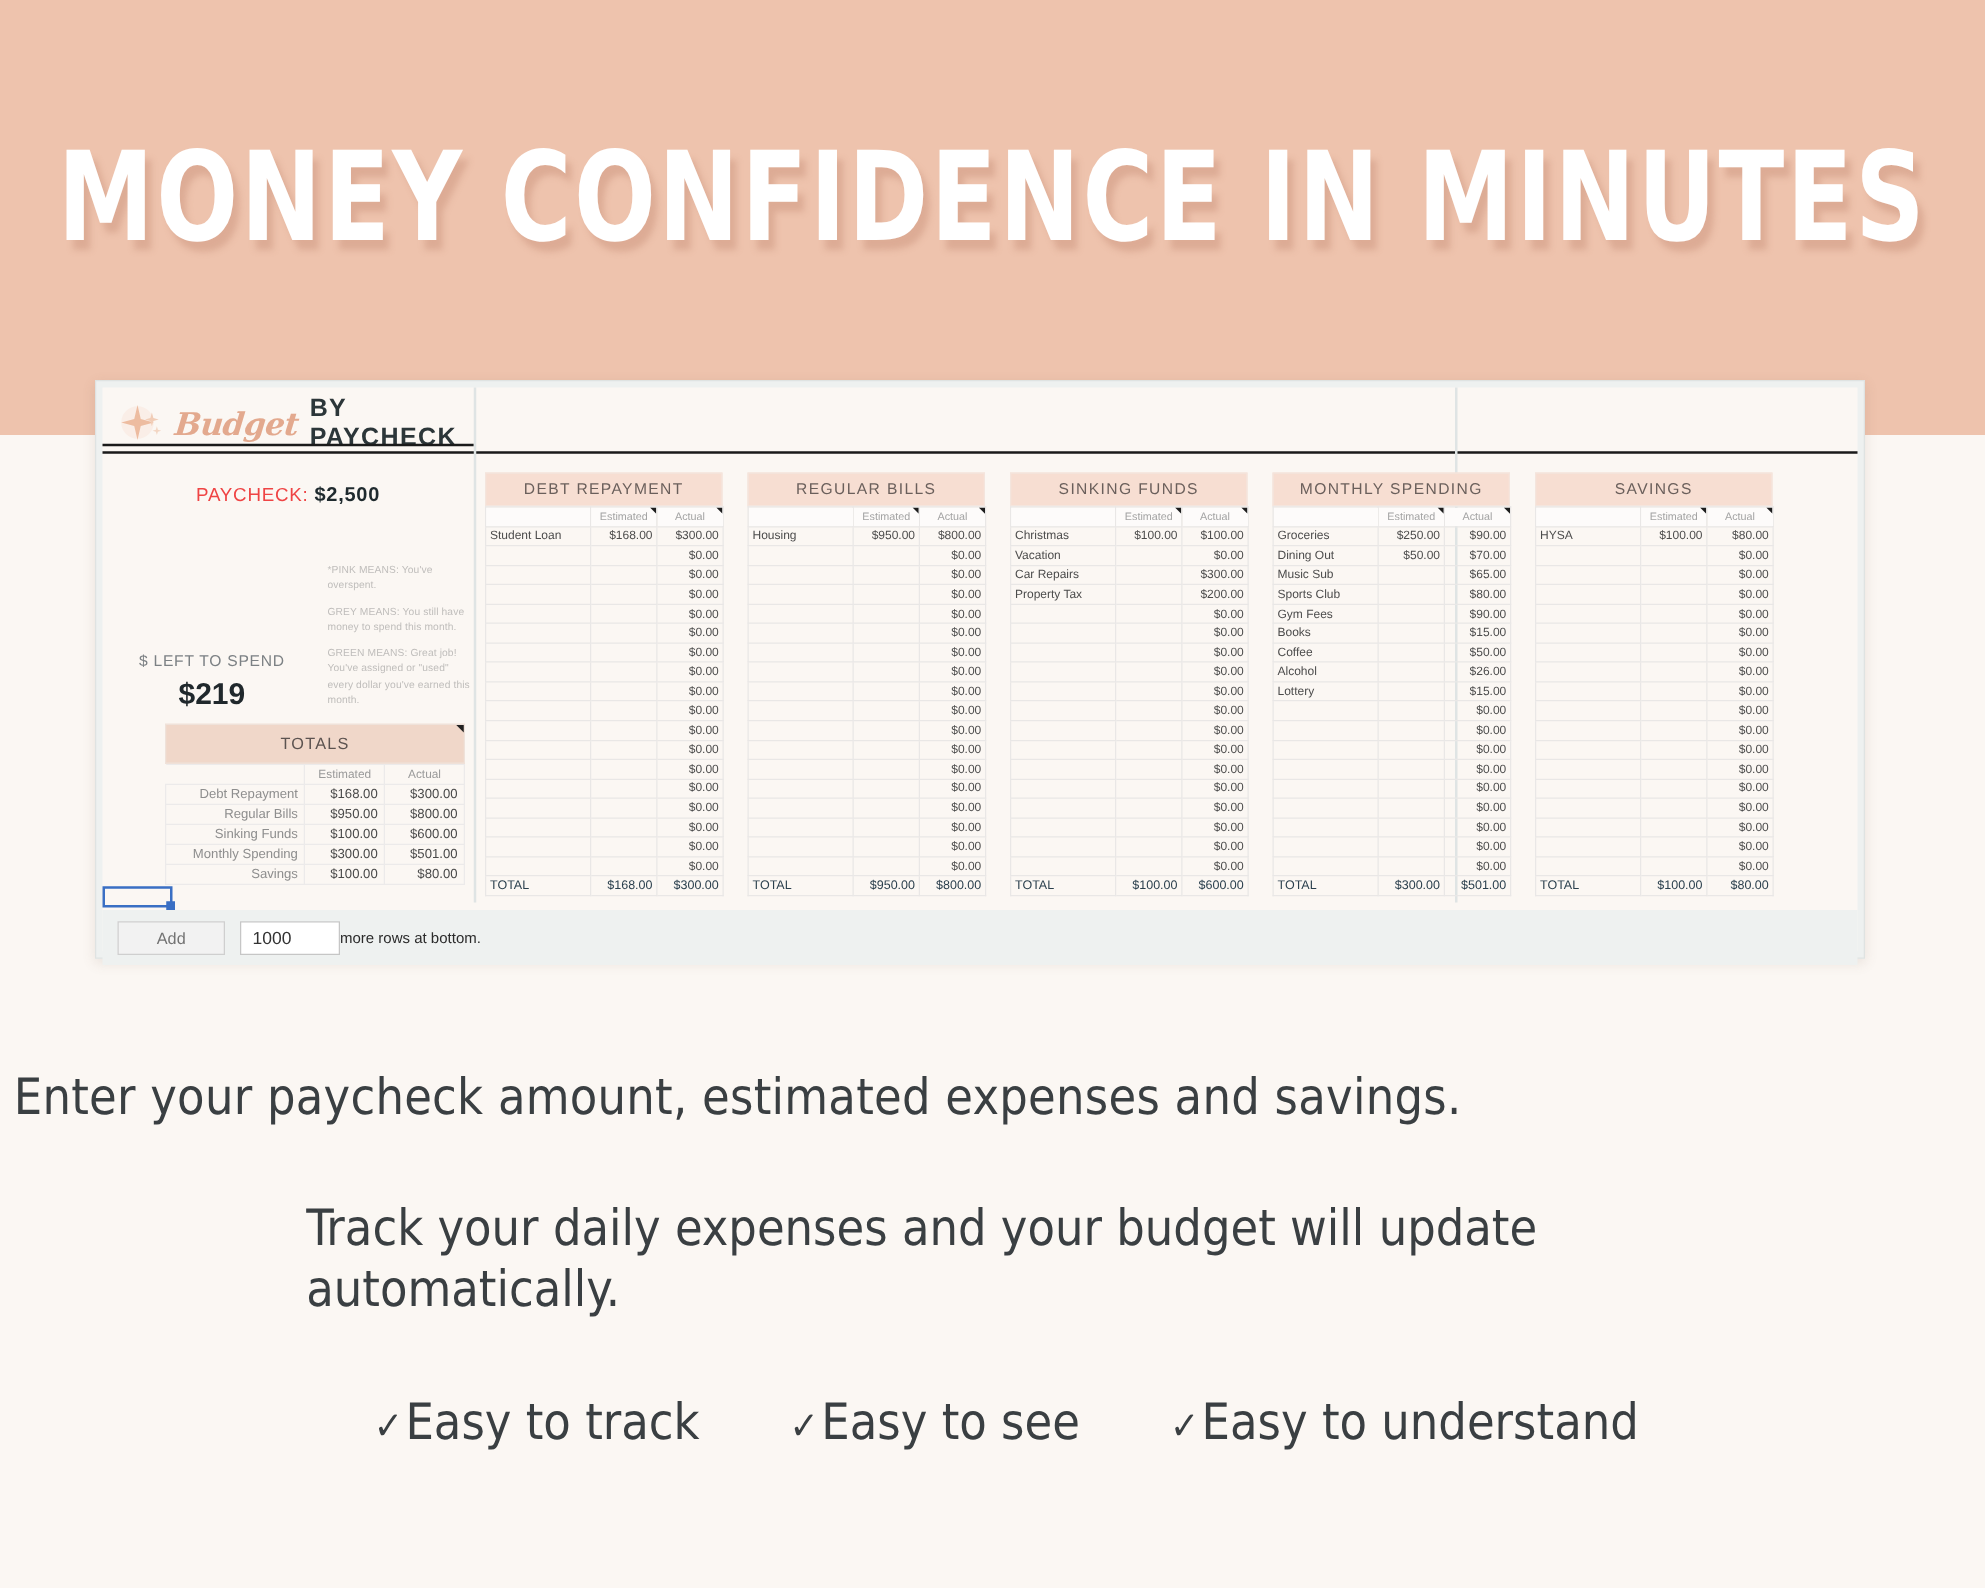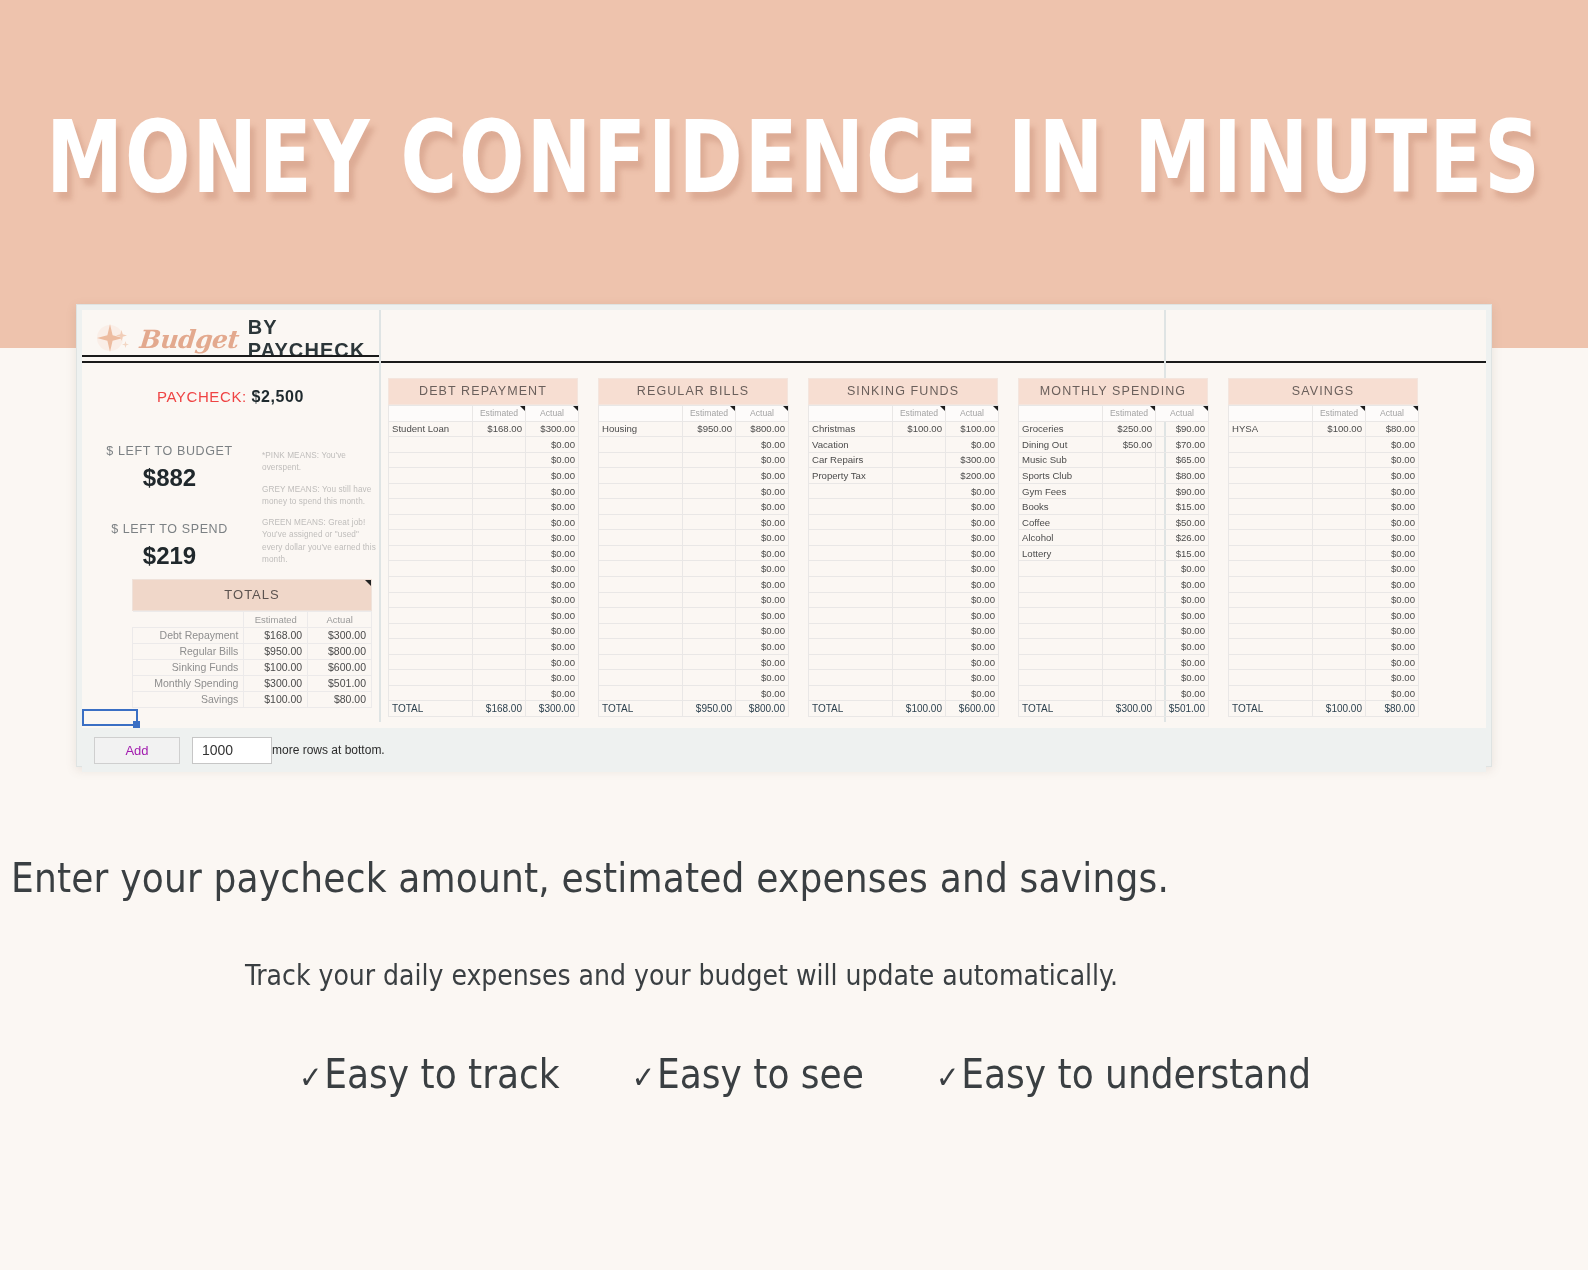--- a/index.html
+++ b/index.html
@@ -173,40 +173,40 @@
   table.ct tr.total td.name { text-align: left; }
 
   
   #addbar {
     position: absolute; left: 0px; top: 418px; width: 100%; height: 44px;
     display: flex; align-items: center; padding-left: 12px;
     background: #eef1f0;
   }
   #add-btn {
     width: 86px; height: 27px; background: #f2f2f2;
-    border: 1px solid #cfcfcf; font-size: 13px; color: #a21caf;
+    border: 1px solid #cfcfcf; font-size: 13px; color: #737373;
     font-family: "Liberation Sans", sans-serif; cursor: pointer;
   }
   #rows-input {
     width: 80px; height: 27px; margin-left: 12px;
     border: 1px solid #c6c6c6; background: #fff;
     font-size: 14px; color: #333; padding-left: 9px;
     font-family: "Liberation Sans", sans-serif;
   }
   #rows-note { font-size: 12px; color: #2b2b2b; }
 
   
   #copy {
     position: absolute; left: 11px; top: 855px; width: 1588px; text-align: left;
     color: #3a3f42;
     font-family: "Liberation Sans Narrow", "DejaVu Sans Condensed", "Liberation Sans", sans-serif;
   }
   #line1 { font-size: 40px; letter-spacing: 0.2px; }
   #line2 {
-    font-size: 28px; margin-top: 58px; line-height: 1.22;
+    font-size: 40px; margin-top: 58px; line-height: 1.22;
     max-width: 1120px; margin-left: auto; margin-right: auto;
   }
   #bullets {
     margin-top: 58px; display: flex; justify-content: center;
     gap: 72px; font-size: 40px;
   }
   .bullet { display: flex; align-items: baseline; }
   .check { font-size: 31px; margin-right: 2px; }
 </style>
 </head>
@@ -235,24 +235,20 @@
     <div id="hline-dark"></div>
     <div class="vline" style="left:297px;"></div>
     <div class="vline" style="left:1082px;"></div>
 
     <div id="summary">
       <div class="paycheck-row">
         <span class="paycheck-label">PAYCHECK:</span>
         <span class="paycheck-value">$2,500</span>
       </div>
 
-      <div class="metric" id="metric-budget">
-        <div class="metric-label">$ LEFT TO BUDGET</div>
-        <div class="metric-value">$882</div>
-      </div>
 
       <div class="metric" id="metric-spend">
         <div class="metric-label">$ LEFT TO SPEND</div>
         <div class="metric-value">$219</div>
       </div>
 
       <div id="legend">
         <p>*PINK MEANS: You've overspent.</p>
         <p>GREY MEANS: You still have money to spend this month.</p>
         <p>GREEN MEANS: Great job! You've assigned or "used" every dollar you've earned this month.</p>

